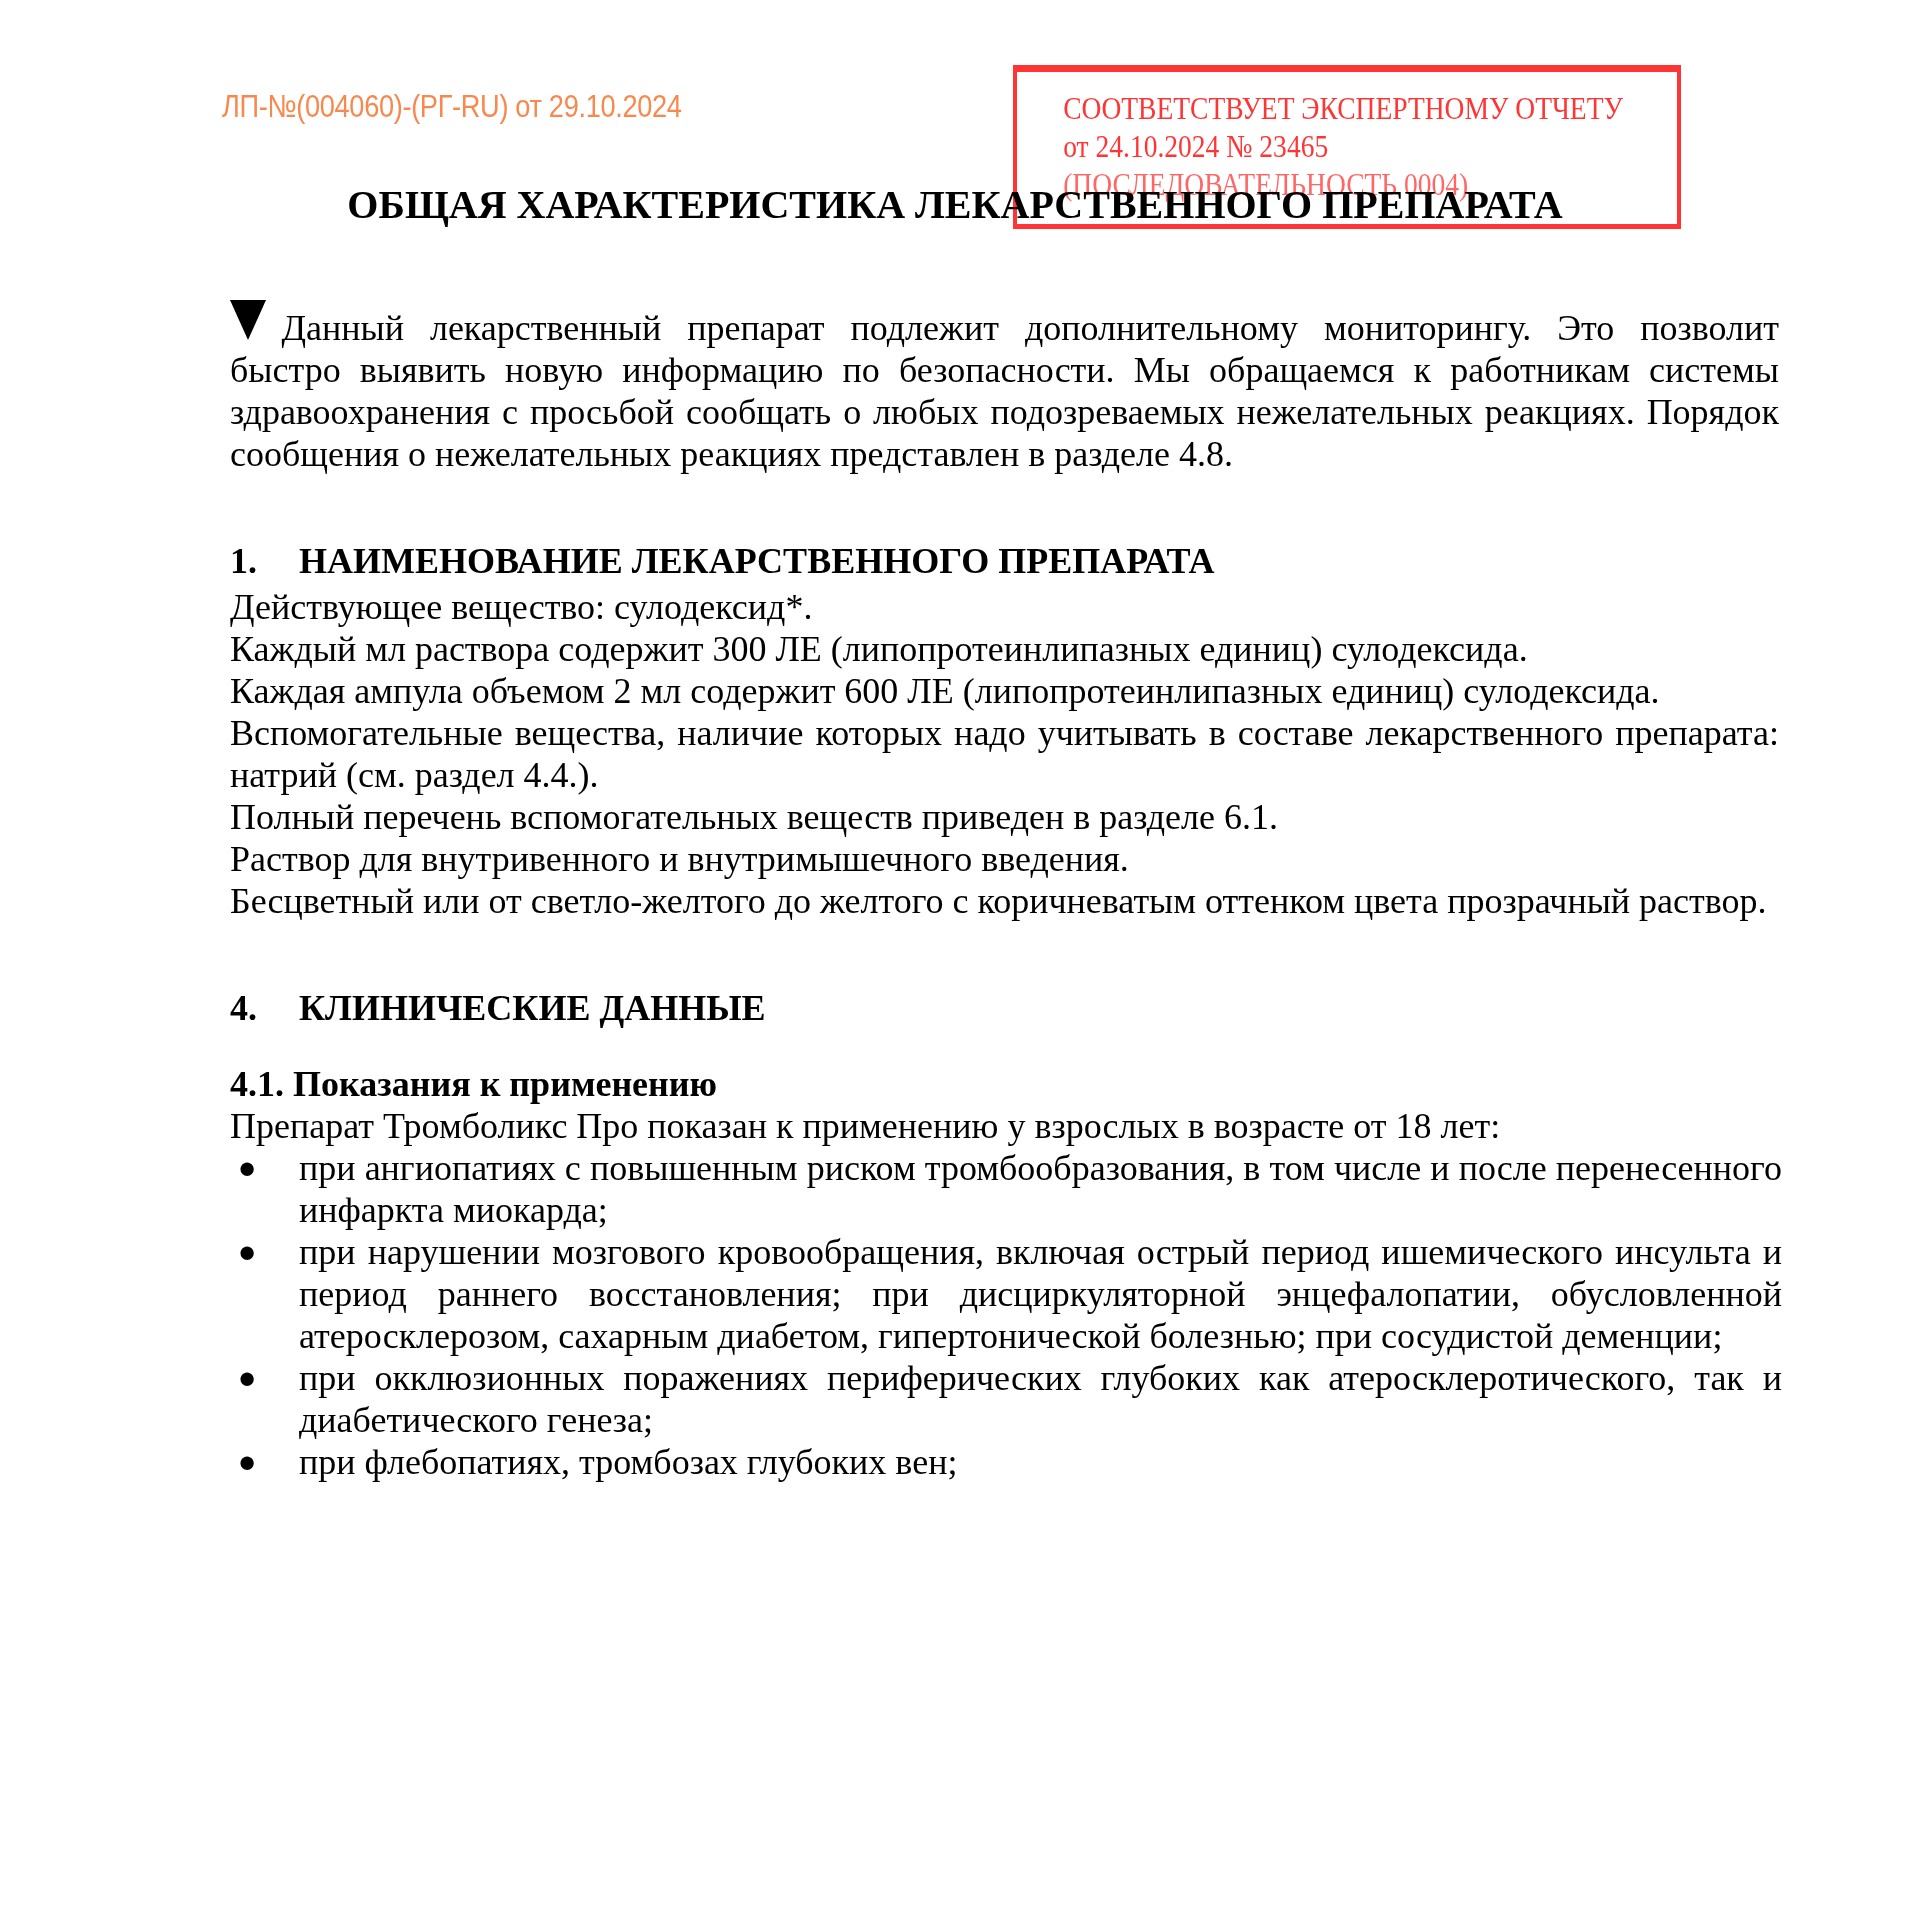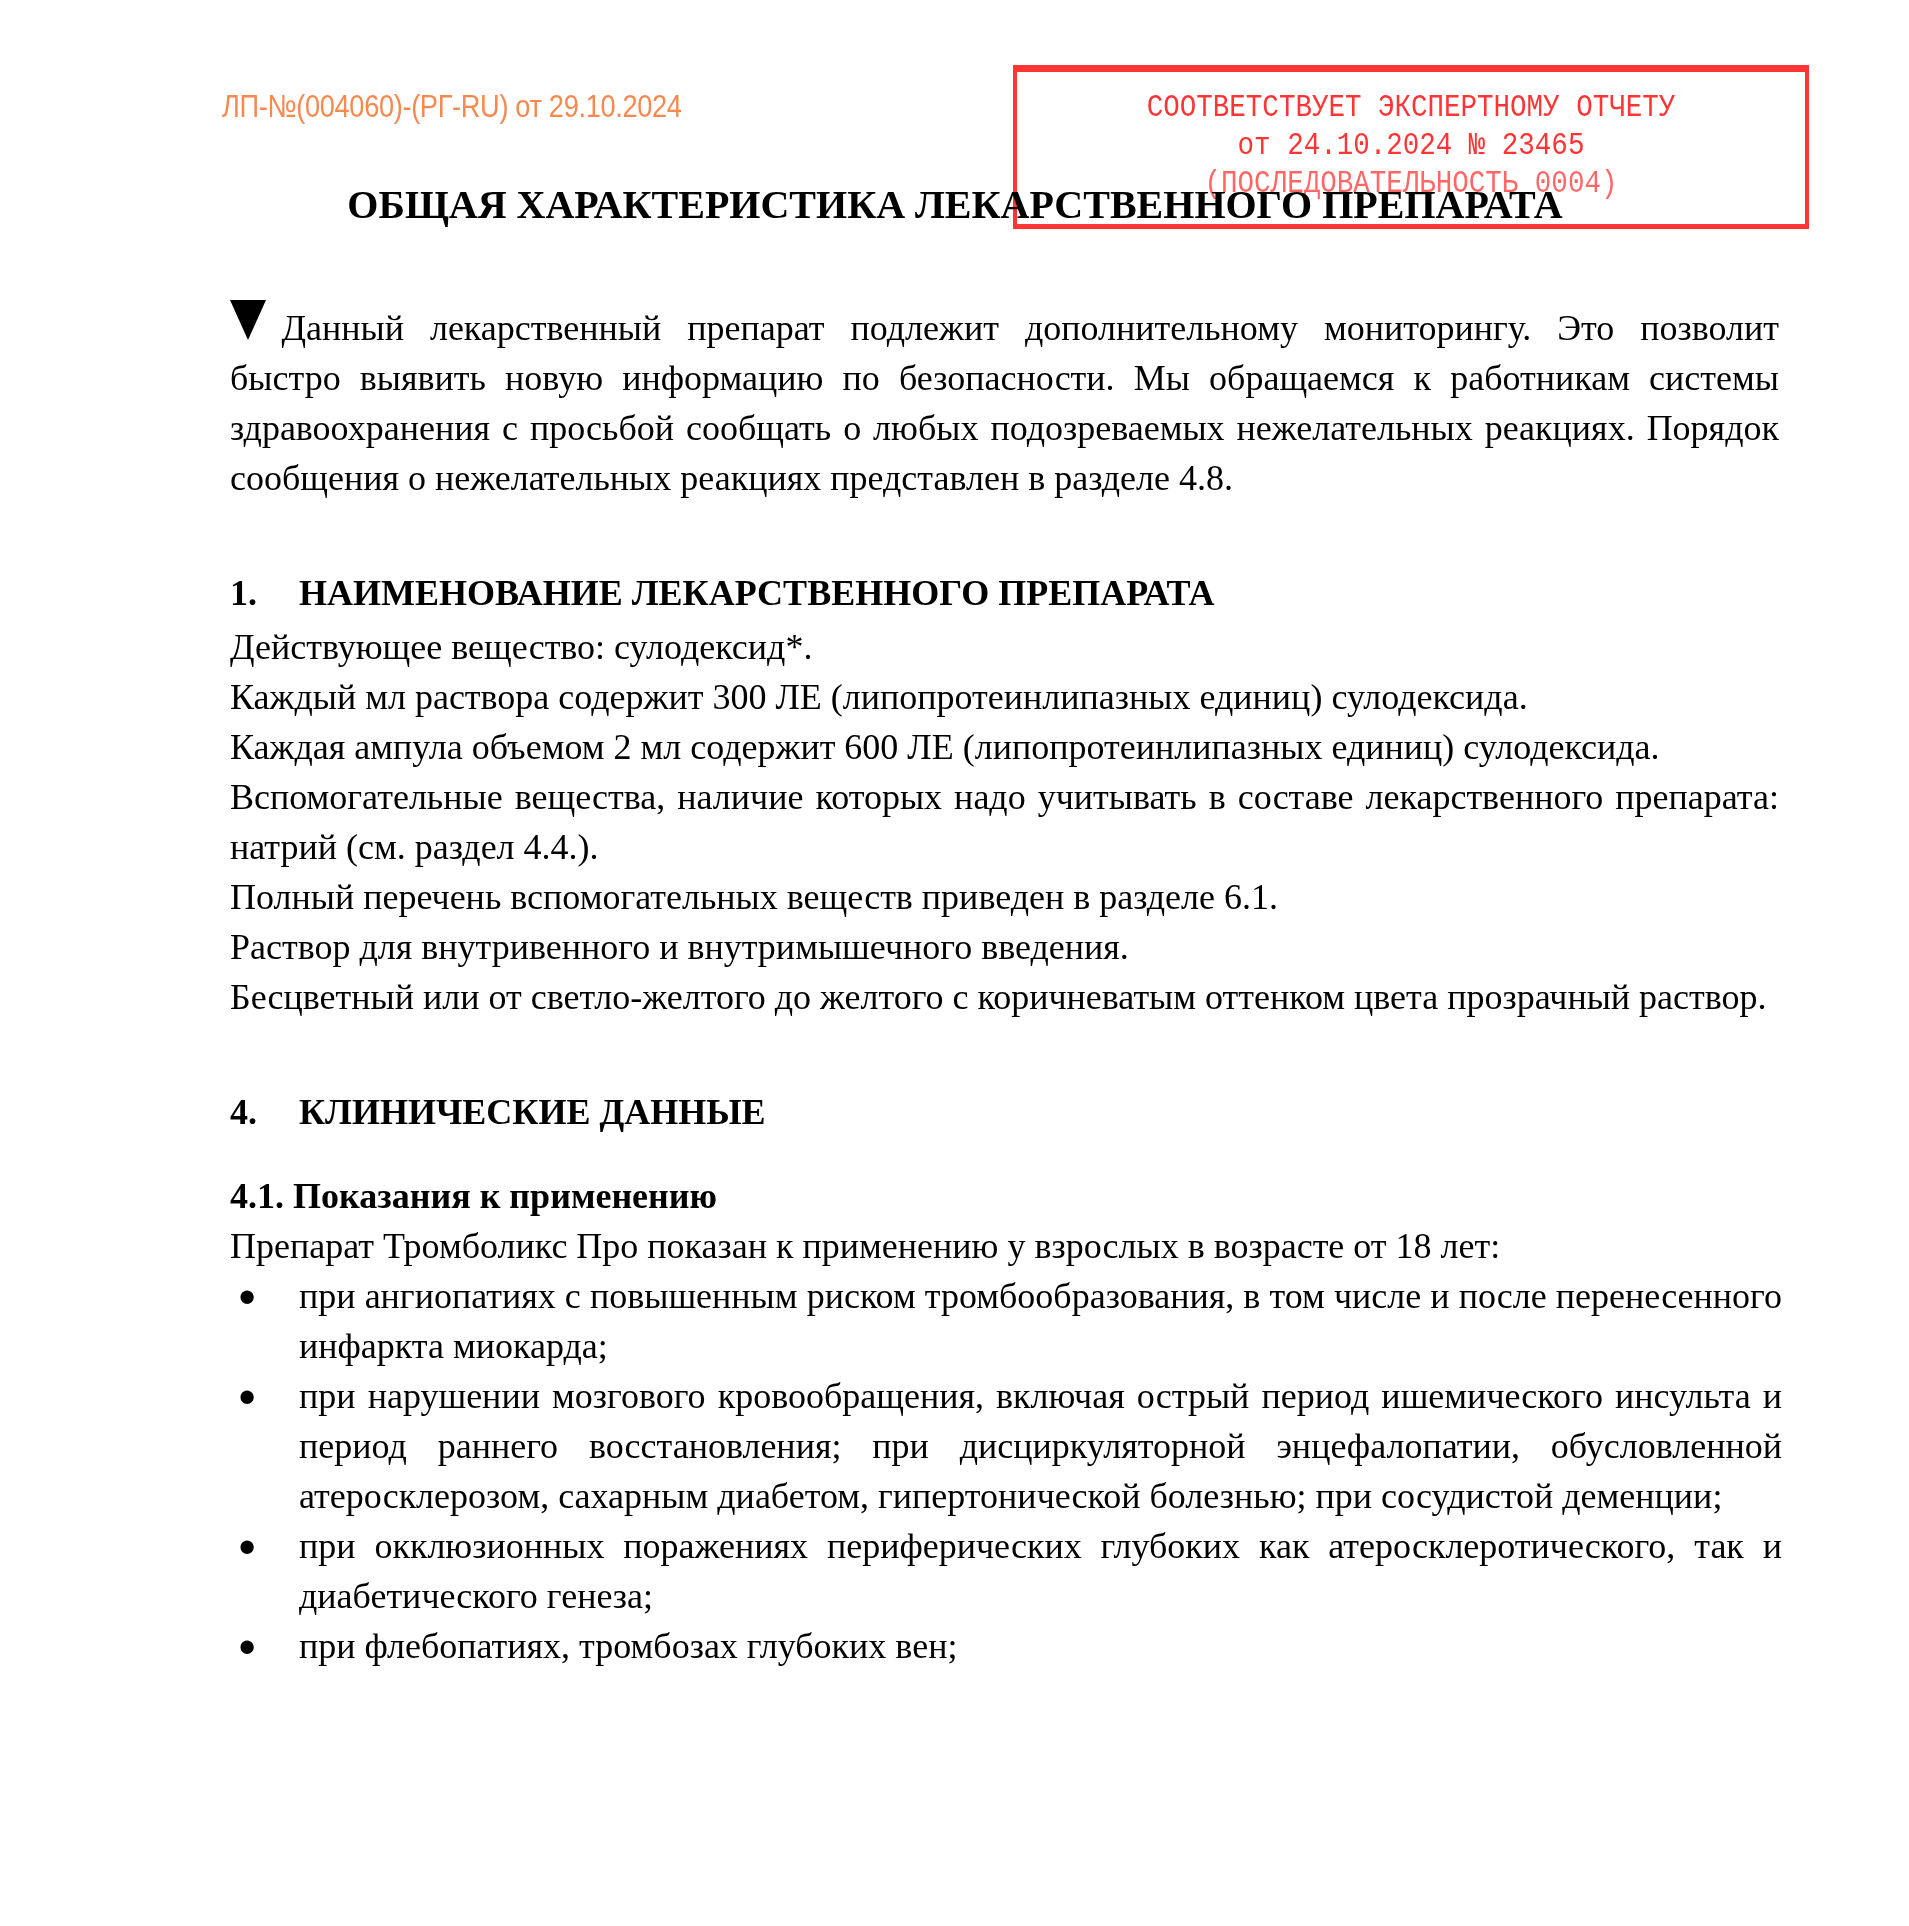--- a/index.html
+++ b/index.html
@@ -1,28 +1,28 @@
 <!DOCTYPE html>
 <html style="font-size:6.2px"><head>
 <meta charset="utf-8">
 <style>
   html, body { margin:0; padding:0; background:#ffffff; }
   body { width:1910px; height:2703px; position:relative; overflow:hidden;
          font-family:"Liberation Serif","DejaVu Serif",serif; color:#000; }
   .reg { position:absolute; left:222px; top:88px; font-family:"Liberation Sans","DejaVu Sans",sans-serif;
          font-size:32px; color:#f7894f; letter-spacing:-0.4px; transform:scaleX(0.85); transform-origin:left top; }
-  .stamp { position:absolute; left:1013px; top:65px; width:796px; height:164px;
+  .stamp { position:absolute; left:1013px; top:65px; width:668px; height:164px;
            border:4.6px solid #ff3535; border-top-width:7px; border-bottom-width:5.4px; box-sizing:border-box;
-           font-family:Liberation Mono, monospace; color:#ff3535; text-align:center; }
+           font-family:Liberation Serif, serif; color:#ff3535; }
   .stamp div { font-size:32px; line-height:38px; white-space:nowrap; transform:scaleX(0.86); }
   .stamp .l1 { margin-top:17.3px; }
   .stamp .l3 { opacity:0.75; }
   .doc-title { position:absolute; left:0; width:1910px; top:181px; text-align:center;
                font-weight:bold; font-size:40px; }
-  .content { position:absolute; left:230px; top:300px; width:1549px; font-size:36px; line-height:50px; }
+  .content { position:absolute; left:230px; top:300px; width:1549px; font-size:36px; line-height:42px; }
   p { margin:0; text-align:justify; }
   .mon { text-indent:0; }
   .tri { display:inline-block; width:0; height:0; border-left:18.5px solid transparent; border-right:18.5px solid transparent;
          border-top:40px solid #000; margin-right:15.4px; vertical-align:0px; }
   .sec-h { font-weight:bold; margin-top:65px; margin-bottom:3.9px; }
   .sec-h .num { display:inline-block; width:69px; }
   .sub-h { font-weight:bold; margin-top:34px; }
   ul { list-style:none; margin:0; padding:0; }
   li { position:relative; padding-left:69px; text-align:justify; width:1483px; }
   li .bullet { position:absolute; left:7.7px; top:0; font-size:31px; }

